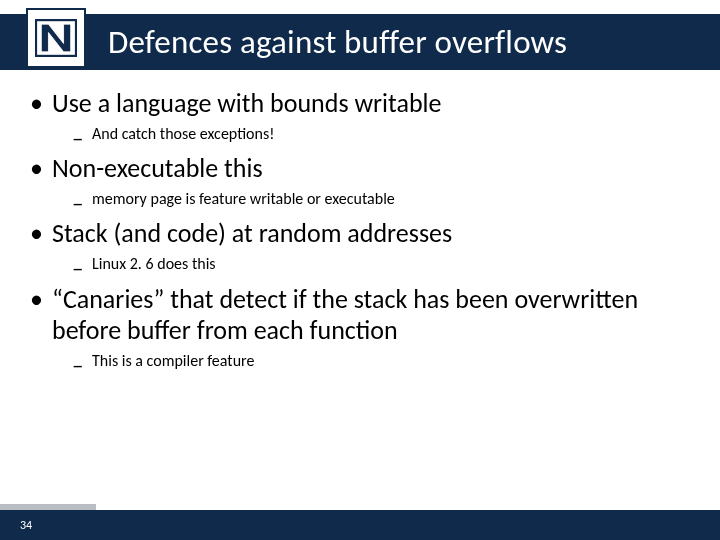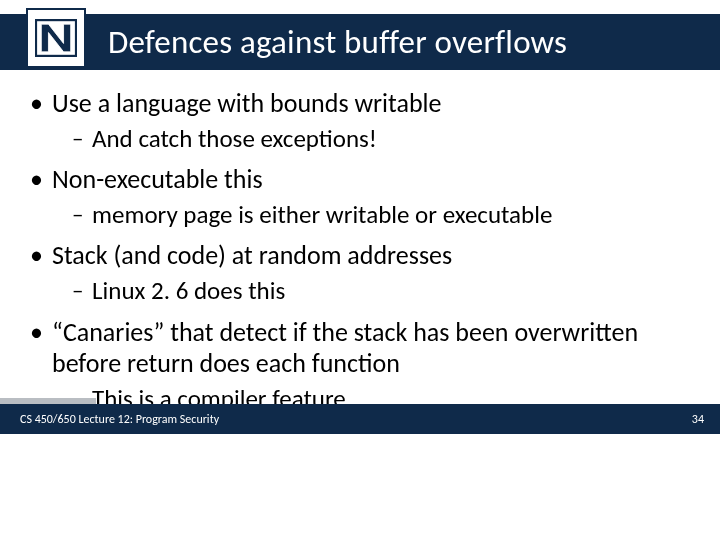--- a/index.html
+++ b/index.html
@@ -1,17 +1,17 @@
 <!DOCTYPE html>
 <html><head>
 <meta charset="utf-8">
 <style>
   * { margin: 0; padding: 0; box-sizing: border-box; }
   html, body { width: 720px; height: 540px; font-family: Calibri, "Segoe UI", Arial, sans-serif; background: #fff; overflow: hidden; }
-  .slide { width: 720px; height: 434px; position: relative; background: #fff; }
+  .slide { width: 720px; height: 540px; position: relative; background: #fff; }
   .title-bar {
     position: absolute;
     top: 14px; left: 0; width: 720px; height: 56px;
     background: #0f2a4a;
     display: flex; align-items: center;
   }
   .logo-box {
     position: absolute;
     left: 26px; top: 8px;
     width: 60px; height: 60px;
@@ -40,21 +40,21 @@
     position: relative;
     line-height: 1.22;
   }
   .bullet-l1::before {
     content: "•";
     position: absolute;
     left: 0; top: 0;
     font-size: 26px;
   }
   .bullet-l2 {
-    font-size: 25px;
+    font-size: 16px;
     margin: 2px 0 10px 0;
     padding-left: 62px;
     position: relative;
     line-height: 1.22;
   }
   .bullet-l2::before {
     content: "–";
     position: absolute;
     left: 42px; top: 0;
     font-size: 23px;
@@ -89,28 +89,27 @@
       <path d="M15 78 L15 12 L32 12 L68 58 L68 12 L85 12 L85 78 L68 78 L32 32 L32 78 Z" fill="#0f2a4a"></path>
       <path d="M15 78 L15 12 L32 12 L68 58 L68 12 L85 12 L85 78 L68 78 L32 32 L32 78 Z" fill="none" stroke="#fff" stroke-width="2"></path>
     </svg>
   </div>
 
   <div class="content">
     <div class="bullet-l1">Use a language with bounds writable</div>
     <div class="bullet-l2">And catch those exceptions!</div>
 
     <div class="bullet-l1">Non-executable this</div>
-    <div class="bullet-l2">memory page is either writable or executable</div>
+    <div class="bullet-l2">memory page is feature writable or executable</div>
 
     <div class="bullet-l1">Stack (and code) at random addresses</div>
     <div class="bullet-l2">Linux 2. 6 does this</div>
 
-    <div class="bullet-l1">“Canaries” that detect if the stack has been overwritten before return does each function</div>
+    <div class="bullet-l1">“Canaries” that detect if the stack has been overwritten before buffer from each function</div>
     <div class="bullet-l2">This is a compiler feature</div>
   </div>
 
   <div class="footer-accent"></div>
   <div class="footer-bar">
-    <span>CS 450/650 Lecture 12: Program Security</span>
     <span>34</span>
   </div>
 
 </div>
 
 </body></html>

